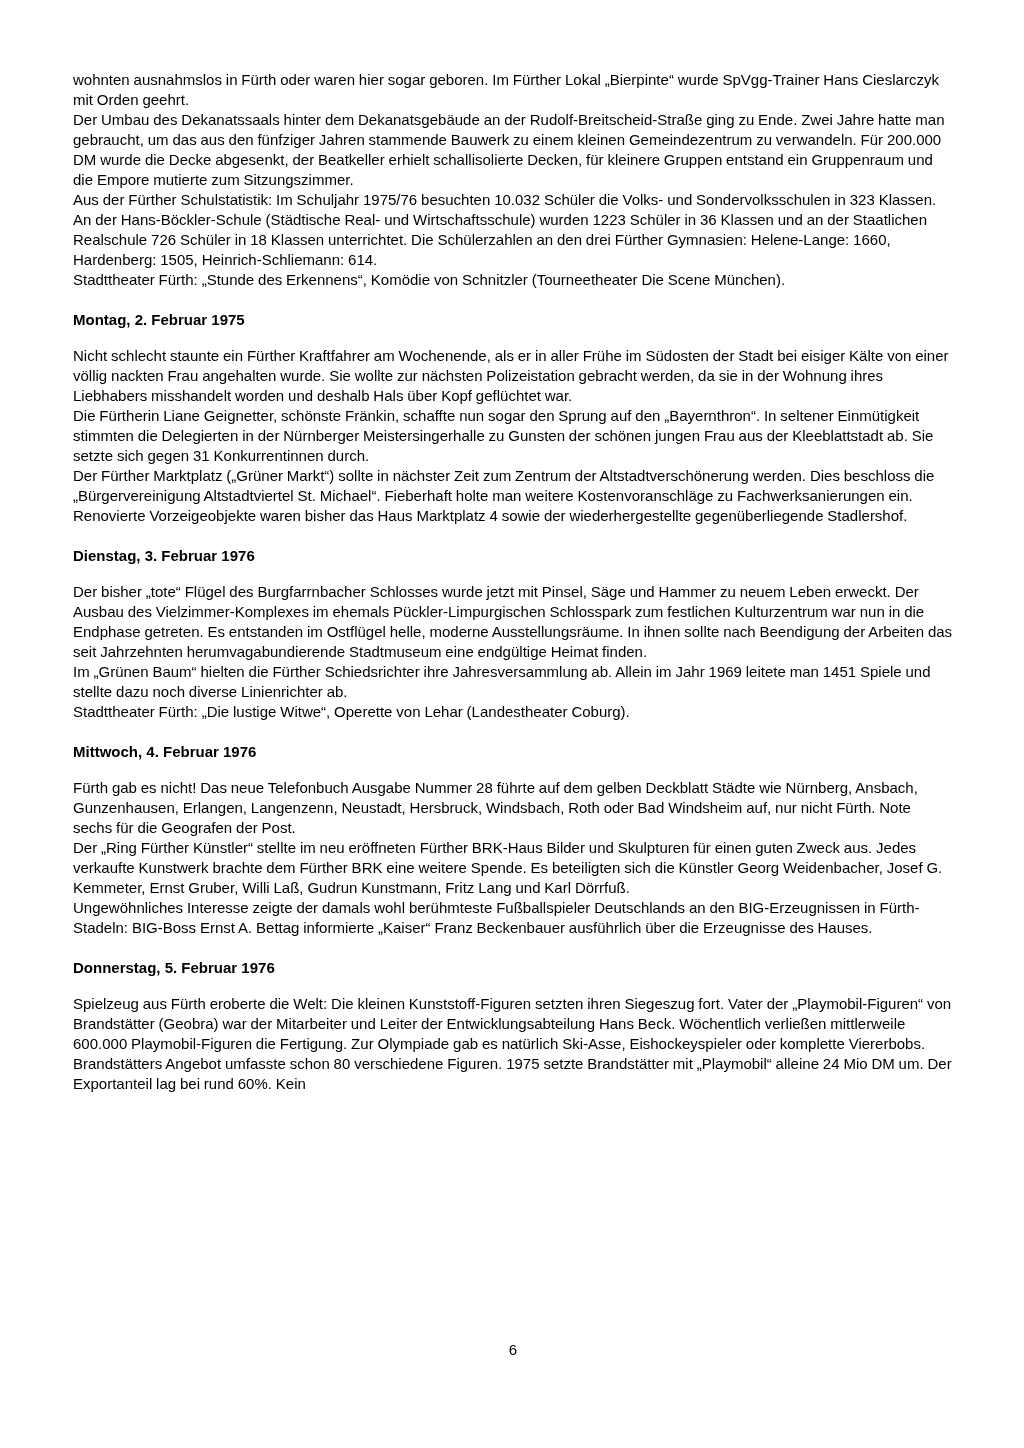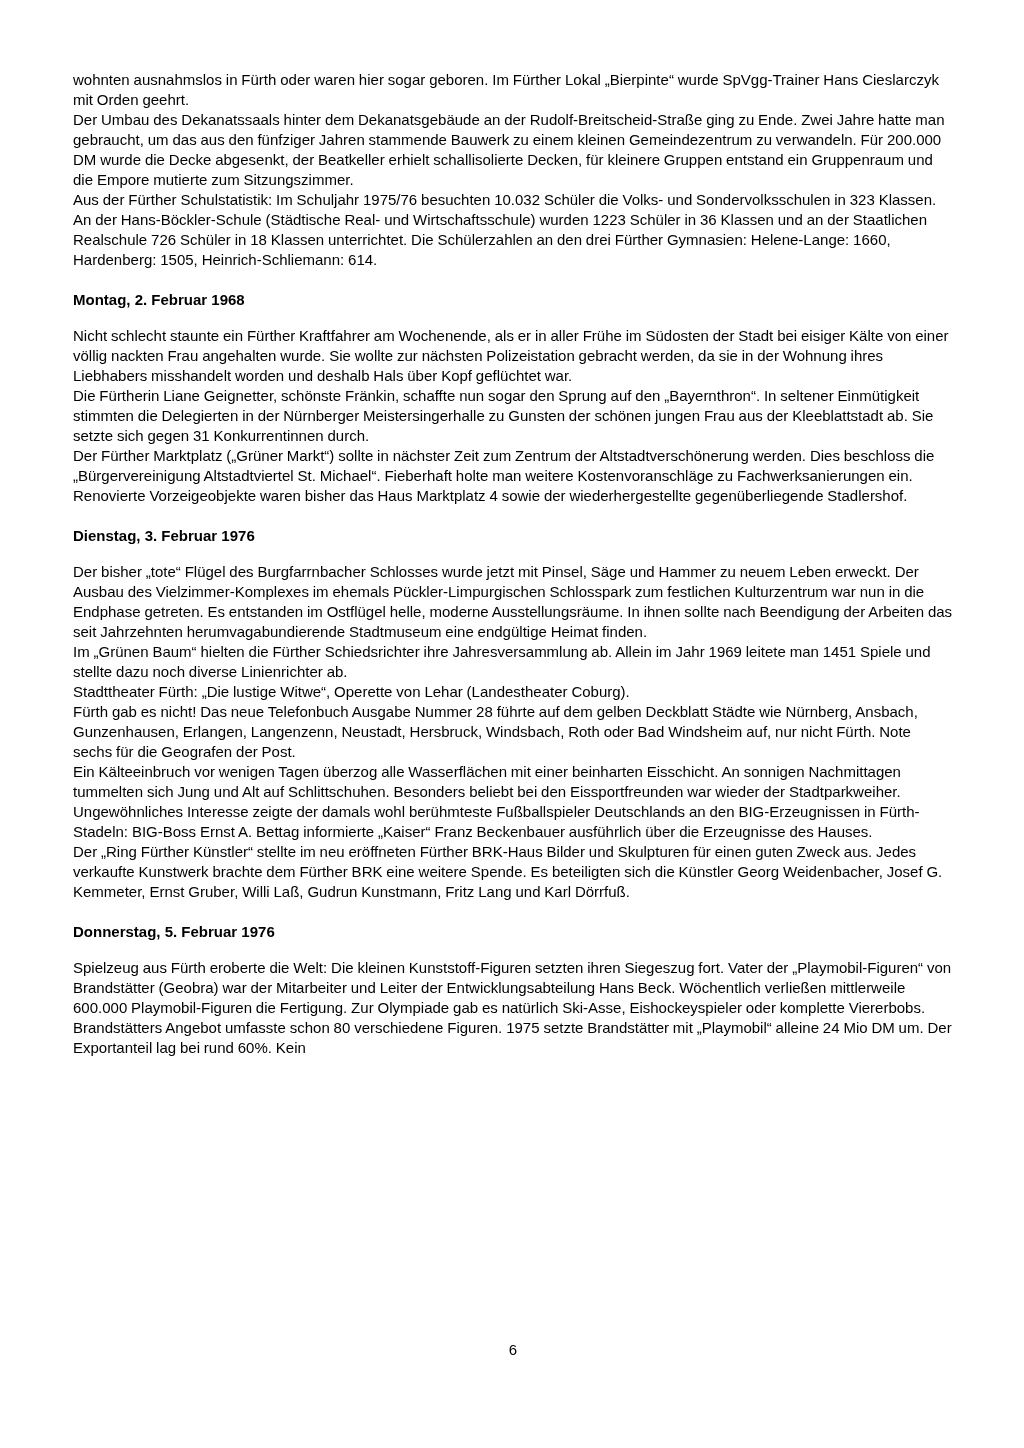--- a/index.html
+++ b/index.html
@@ -57,41 +57,42 @@
 </head>
 <body>
 
 <div class="page">
   <div class="content">
 
     <section>
       <p>wohnten ausnahmslos in Fürth oder waren hier sogar geboren. Im Fürther Lokal „Bierpinte“ wurde SpVgg-Trainer Hans Cieslarczyk mit Orden geehrt.</p>
       <p>Der Umbau des Dekanatssaals hinter dem Dekanatsgebäude an der Rudolf-Breitscheid-Straße ging zu Ende. Zwei Jahre hatte man gebraucht, um das aus den fünfziger Jahren stammende Bauwerk zu einem kleinen Gemeindezentrum zu verwandeln. Für 200.000 DM wurde die Decke abgesenkt, der Beatkeller erhielt schallisolierte Decken, für kleinere Gruppen entstand ein Gruppenraum und die Empore mutierte zum Sitzungszimmer.</p>
       <p>Aus der Fürther Schulstatistik: Im Schuljahr 1975/76 besuchten 10.032 Schüler die Volks- und Sondervolksschulen in 323 Klassen. An der Hans-Böckler-Schule (Städtische Real- und Wirtschaftsschule) wurden 1223 Schüler in 36 Klassen und an der Staatlichen Realschule 726 Schüler in 18 Klassen unterrichtet. Die Schülerzahlen an den drei Fürther Gymnasien: Helene-Lange: 1660, Hardenberg: 1505, Heinrich-Schliemann: 614.</p>
+      <p>Stadttheater Fürth: „Stunde des Erkennens“, Komödie von Schnitzler (Tourneetheater Die Scene München).</p>
     </section>
 
     <section>
-      <h2>Montag, 2. Februar 1968</h2>
+      <h2>Montag, 2. Februar 1975</h2>
       <p>Nicht schlecht staunte ein Fürther Kraftfahrer am Wochenende, als er in aller Frühe im Südosten der Stadt bei eisiger Kälte von einer völlig nackten Frau angehalten wurde. Sie wollte zur nächsten Polizeistation gebracht werden, da sie in der Wohnung ihres Liebhabers misshandelt worden und deshalb Hals über Kopf geflüchtet war.</p>
       <p>Die Fürtherin Liane Geignetter, schönste Fränkin, schaffte nun sogar den Sprung auf den „Bayernthron“. In seltener Einmütigkeit stimmten die Delegierten in der Nürnberger Meistersingerhalle zu Gunsten der schönen jungen Frau aus der Kleeblattstadt ab. Sie setzte sich gegen 31 Konkurrentinnen durch.</p>
       <p>Der Fürther Marktplatz („Grüner Markt“) sollte in nächster Zeit zum Zentrum der Altstadtverschönerung werden. Dies beschloss die „Bürgervereinigung Altstadtviertel St. Michael“. Fieberhaft holte man weitere Kostenvoranschläge zu Fachwerksanierungen ein. Renovierte Vorzeigeobjekte waren bisher das Haus Marktplatz 4 sowie der wiederhergestellte gegenüberliegende Stadlershof.</p>
     </section>
 
     <section>
       <h2>Dienstag, 3. Februar 1976</h2>
       <p>Der bisher „tote“ Flügel des Burgfarrnbacher Schlosses wurde jetzt mit Pinsel, Säge und Hammer zu neuem Leben erweckt. Der Ausbau des Vielzimmer-Komplexes im ehemals Pückler-Limpurgischen Schlosspark zum festlichen Kulturzentrum war nun in die Endphase getreten. Es entstanden im Ostflügel helle, moderne Ausstellungsräume. In ihnen sollte nach Beendigung der Arbeiten das seit Jahrzehnten herumvagabundierende Stadtmuseum eine endgültige Heimat finden.</p>
       <p>Im „Grünen Baum“ hielten die Fürther Schiedsrichter ihre Jahresversammlung ab. Allein im Jahr 1969 leitete man 1451 Spiele und stellte dazu noch diverse Linienrichter ab.</p>
       <p>Stadttheater Fürth: „Die lustige Witwe“, Operette von Lehar (Landestheater Coburg).</p>
     </section>
 
     <section>
+      <h2>Mittwoch, 4. Februar 1976</h2>
       <p>Fürth gab es nicht! Das neue Telefonbuch Ausgabe Nummer 28 führte auf dem gelben Deckblatt Städte wie Nürnberg, Ansbach, Gunzenhausen, Erlangen, Langenzenn, Neustadt, Hersbruck, Windsbach, Roth oder Bad Windsheim auf, nur nicht Fürth. Note sechs für die Geografen der Post.</p>
-      <p>Ein Kälteeinbruch vor wenigen Tagen überzog alle Wasserflächen mit einer beinharten Eisschicht. An sonnigen Nachmittagen tummelten sich Jung und Alt auf Schlittschuhen. Besonders beliebt bei den Eissportfreunden war wieder der Stadtparkweiher.</p>
+      <p>Der „Ring Fürther Künstler“ stellte im neu eröffneten Fürther BRK-Haus Bilder und Skulpturen für einen guten Zweck aus. Jedes verkaufte Kunstwerk brachte dem Fürther BRK eine weitere Spende. Es beteiligten sich die Künstler Georg Weidenbacher, Josef G. Kemmeter, Ernst Gruber, Willi Laß, Gudrun Kunstmann, Fritz Lang und Karl Dörrfuß.</p>
       <p>Ungewöhnliches Interesse zeigte der damals wohl berühmteste Fußballspieler Deutschlands an den BIG-Erzeugnissen in Fürth-Stadeln: BIG-Boss Ernst A. Bettag informierte „Kaiser“ Franz Beckenbauer ausführlich über die Erzeugnisse des Hauses.</p>
-      <p>Der „Ring Fürther Künstler“ stellte im neu eröffneten Fürther BRK-Haus Bilder und Skulpturen für einen guten Zweck aus. Jedes verkaufte Kunstwerk brachte dem Fürther BRK eine weitere Spende. Es beteiligten sich die Künstler Georg Weidenbacher, Josef G. Kemmeter, Ernst Gruber, Willi Laß, Gudrun Kunstmann, Fritz Lang und Karl Dörrfuß.</p>
     </section>
 
     <section>
       <h2>Donnerstag, 5. Februar 1976</h2>
       <p>Spielzeug aus Fürth eroberte die Welt: Die kleinen Kunststoff-Figuren setzten ihren Siegeszug fort. Vater der „Playmobil-Figuren“ von Brandstätter (Geobra) war der Mitarbeiter und Leiter der Entwicklungsabteilung Hans Beck. Wöchentlich verließen mittlerweile 600.000 Playmobil-Figuren die Fertigung. Zur Olympiade gab es natürlich Ski-Asse, Eishockeyspieler oder komplette Viererbobs. Brandstätters Angebot umfasste schon 80 verschiedene Figuren. 1975 setzte Brandstätter mit „Playmobil“ alleine 24 Mio DM um. Der Exportanteil lag bei rund 60%. Kein</p>
     </section>
 
   </div>
 
   <div class="page-number">6</div>

